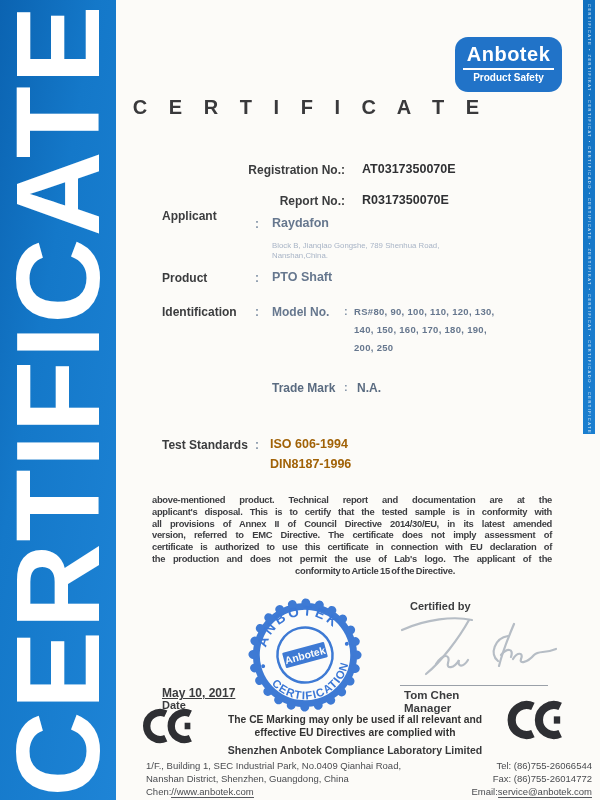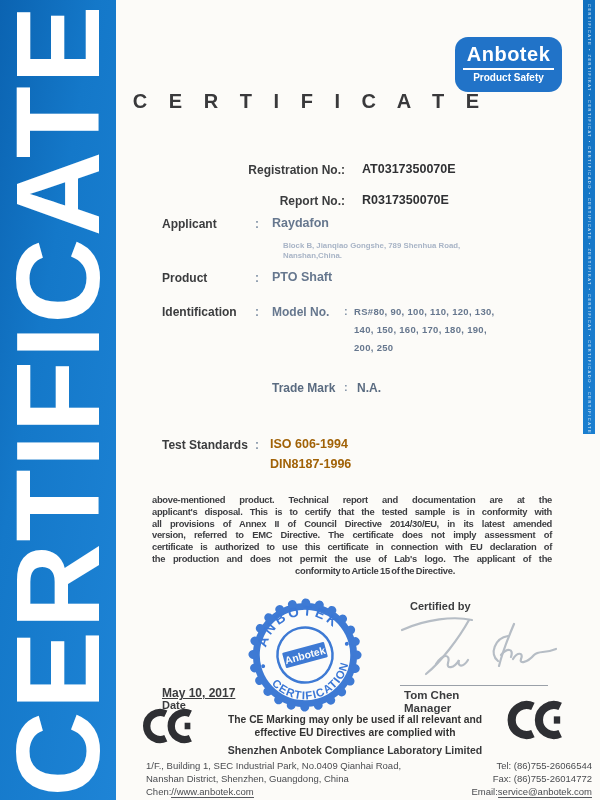--- a/index.html
+++ b/index.html
@@ -18,32 +18,32 @@
     background:linear-gradient(180deg,#1070bf,#1a7ecf);overflow:hidden;}
   .strip-text{writing-mode:vertical-rl;font-size:4px;line-height:12px;letter-spacing:1.5px;
     color:rgba(255,255,255,.85);white-space:nowrap;margin:4px auto 0 auto;display:block;}
   
   .logo{position:absolute;left:455px;top:37px;width:107px;height:55px;border-radius:13px;
     background:#2173c8;color:#fff;text-align:center;}
   .logo-name{font-size:20px;font-weight:bold;letter-spacing:.5px;display:inline-block;
     border-bottom:2px solid #fff;padding:4px 4px 2px 4px;margin-top:2px;}
   .logo-tag{font-size:10px;font-weight:bold;margin-top:2px;}
   
-  .hdr{position:absolute;left:116px;top:90px;width:388px;text-align:center;}
+  .hdr{position:absolute;left:116px;top:96px;width:388px;text-align:center;}
   .hdr-title{font-size:20px;font-weight:bold;letter-spacing:8px;color:#39393b;}
   .hdr-sub{font-size:12.5px;font-weight:bold;line-height:16px;color:#3b3b3d;margin-top:5px;}
   
   .reg-label{position:absolute;left:150px;width:195px;text-align:right;font-weight:bold;font-size:12px;}
   .reg-value{position:absolute;left:362px;font-weight:bold;font-size:12.5px;color:#2f3033;}
   
   .f-label{position:absolute;left:162px;font-weight:bold;font-size:12px;color:#3b3c3e;}
   .f-colon{position:absolute;left:255px;font-weight:bold;font-size:12px;color:#8494a8;}
   .f-value{position:absolute;left:272px;font-weight:bold;font-size:12.5px;color:#66778e;}
   .f-dark{color:#a16207;}
-  .addr{position:absolute;left:283px;font-size:7.8px;font-weight:bold;line-height:10px;color:#a8b4c6;}
+  .addr{position:absolute;left:272px;font-size:7.8px;font-weight:normal;line-height:10px;color:#a8b4c6;}
   .m-colon{position:absolute;left:344px;font-weight:bold;font-size:11px;color:#8494a8;}
   .m-line{position:absolute;left:354px;font-weight:bold;font-size:9.5px;color:#66778e;letter-spacing:.3px;}
   
   .para{position:absolute;left:152px;top:494px;width:400px;font-size:9.4px;font-weight:bold;
     color:#3d3e42;line-height:11.8px;letter-spacing:-.3px;word-spacing:-.8px;}
   .pl{text-align:justify;text-align-last:justify;}
   .pl-last{text-align:center;margin-left:46px;}
   
   .cert-by{position:absolute;left:410px;top:600px;font-size:11px;font-weight:bold;}
   .sig{position:absolute;left:396px;top:610px;}
@@ -84,21 +84,21 @@
 
   <div class="hdr">
     <div class="hdr-title">C E R T I F I C A T E</div>
   </div>
 
   <div class="reg-label" style="top:163px">Registration No.:</div>
   <div class="reg-value" style="top:162px">AT0317350070E</div>
   <div class="reg-label" style="top:194px">Report No.:</div>
   <div class="reg-value" style="top:193px">R0317350070E</div>
 
-  <div class="f-label" style="top:217px">Applicant</div>
+  <div class="f-label" style="top:209px">Applicant</div>
   <div class="f-colon" style="top:217px">:</div>
   <div class="f-value" style="top:216px">Raydafon</div>
   <div class="addr" style="top:241px">
     <div>Block B, Jianqiao Gongshe, 789 Shenhua Road,</div>
     <div>Nanshan,China.</div>
   </div>
 
   <div class="f-label" style="top:271px">Product</div>
   <div class="f-colon" style="top:271px">:</div>
   <div class="f-value" style="top:270px">PTO Shaft</div>

